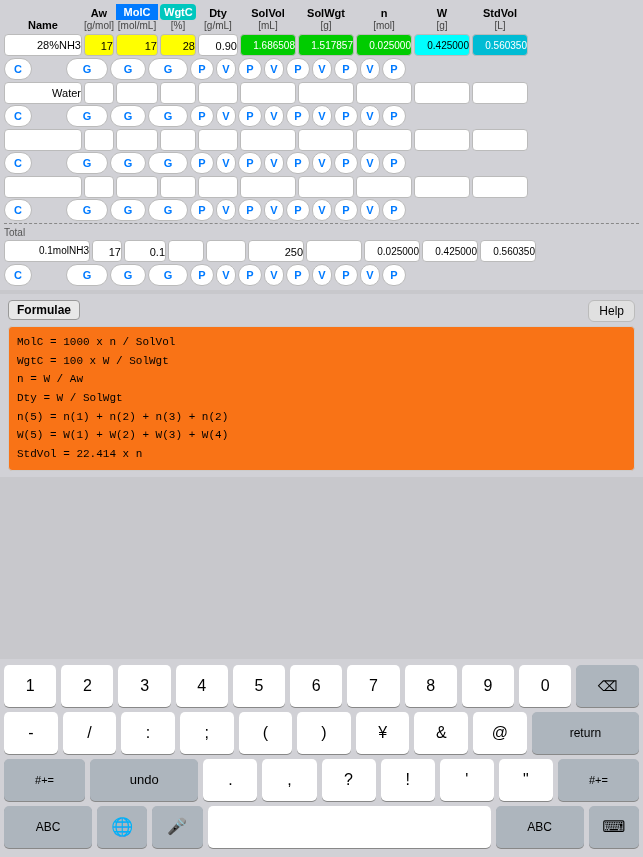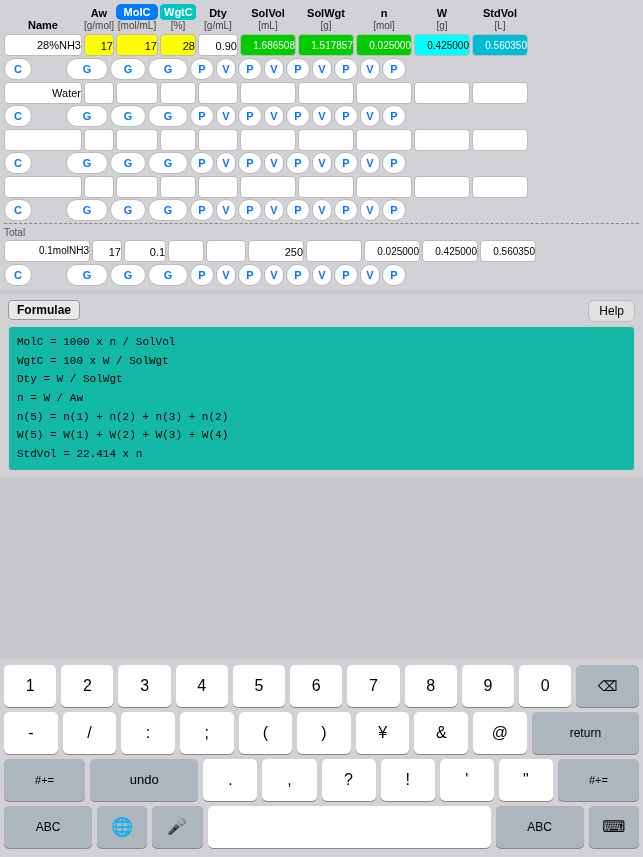--- a/index.html
+++ b/index.html
@@ -45,21 +45,21 @@
     }
     .header-cell .unit {
       font-size: 10px;
       font-weight: 400;
       color: #444;
     }
 
     .btn-molc {
       background: #007aff;
       color: white;
-      border-radius: 5px;
+      border-radius: 0;
       padding: 2px 4px;
       font-size: 11px;
       font-weight: 600;
       border: none;
       width: 42px;
       text-align: center;
     }
     .btn-wgtc {
       background: #00c7be;
       color: white;
@@ -139,21 +139,21 @@
       font-size: 12px;
       font-weight: 600;
       border: 1px solid #999;
       background: #e8e8e8;
       display: inline-block;
       padding: 2px 8px;
       border-radius: 4px;
       margin-bottom: 6px;
     }
     .formulae-box {
-      background: #14b8a6;
+      background: #f97316;
       border: 1px solid #ccc;
       border-radius: 4px;
       padding: 6px 8px;
       font-size: 11px;
       line-height: 1.7;
       font-family: 'Courier New', monospace;
     }
     .help-btn {
       position: absolute;
       top: 6px;
@@ -420,22 +420,22 @@
     <button class="btn-small btn-p" style="width:24px;">P</button>
   </div>
 </div>
 
 <div class="formulae-section">
   <span class="formulae-title">Formulae</span>
   <button class="help-btn">Help</button>
   <div class="formulae-box">
     <div>MolC = 1000 x n / SolVol</div>
     <div>WgtC = 100 x W / SolWgt</div>
+    <div>n  = W / Aw</div>
     <div>Dty   = W / SolWgt</div>
-    <div>n  = W / Aw</div>
     <div>n(5)       = n(1) + n(2) + n(3) + n(2)</div>
     <div>W(5)       = W(1) + W(2) + W(3) + W(4)</div>
     <div>StdVol = 22.414 x n</div>
   </div>
 </div>
 
 <div class="keyboard">
 
   <div class="key-row">
     <div class="key">1</div>

